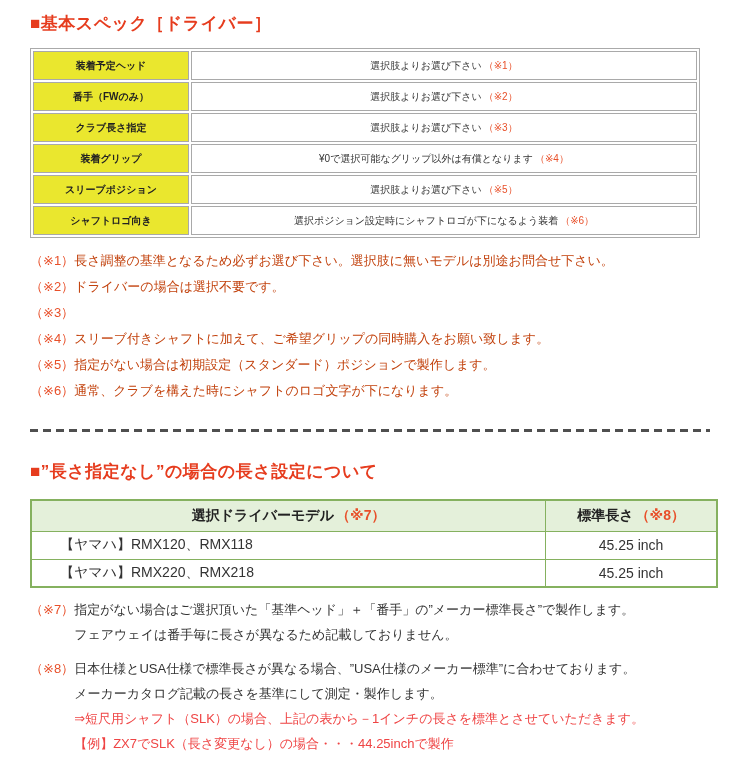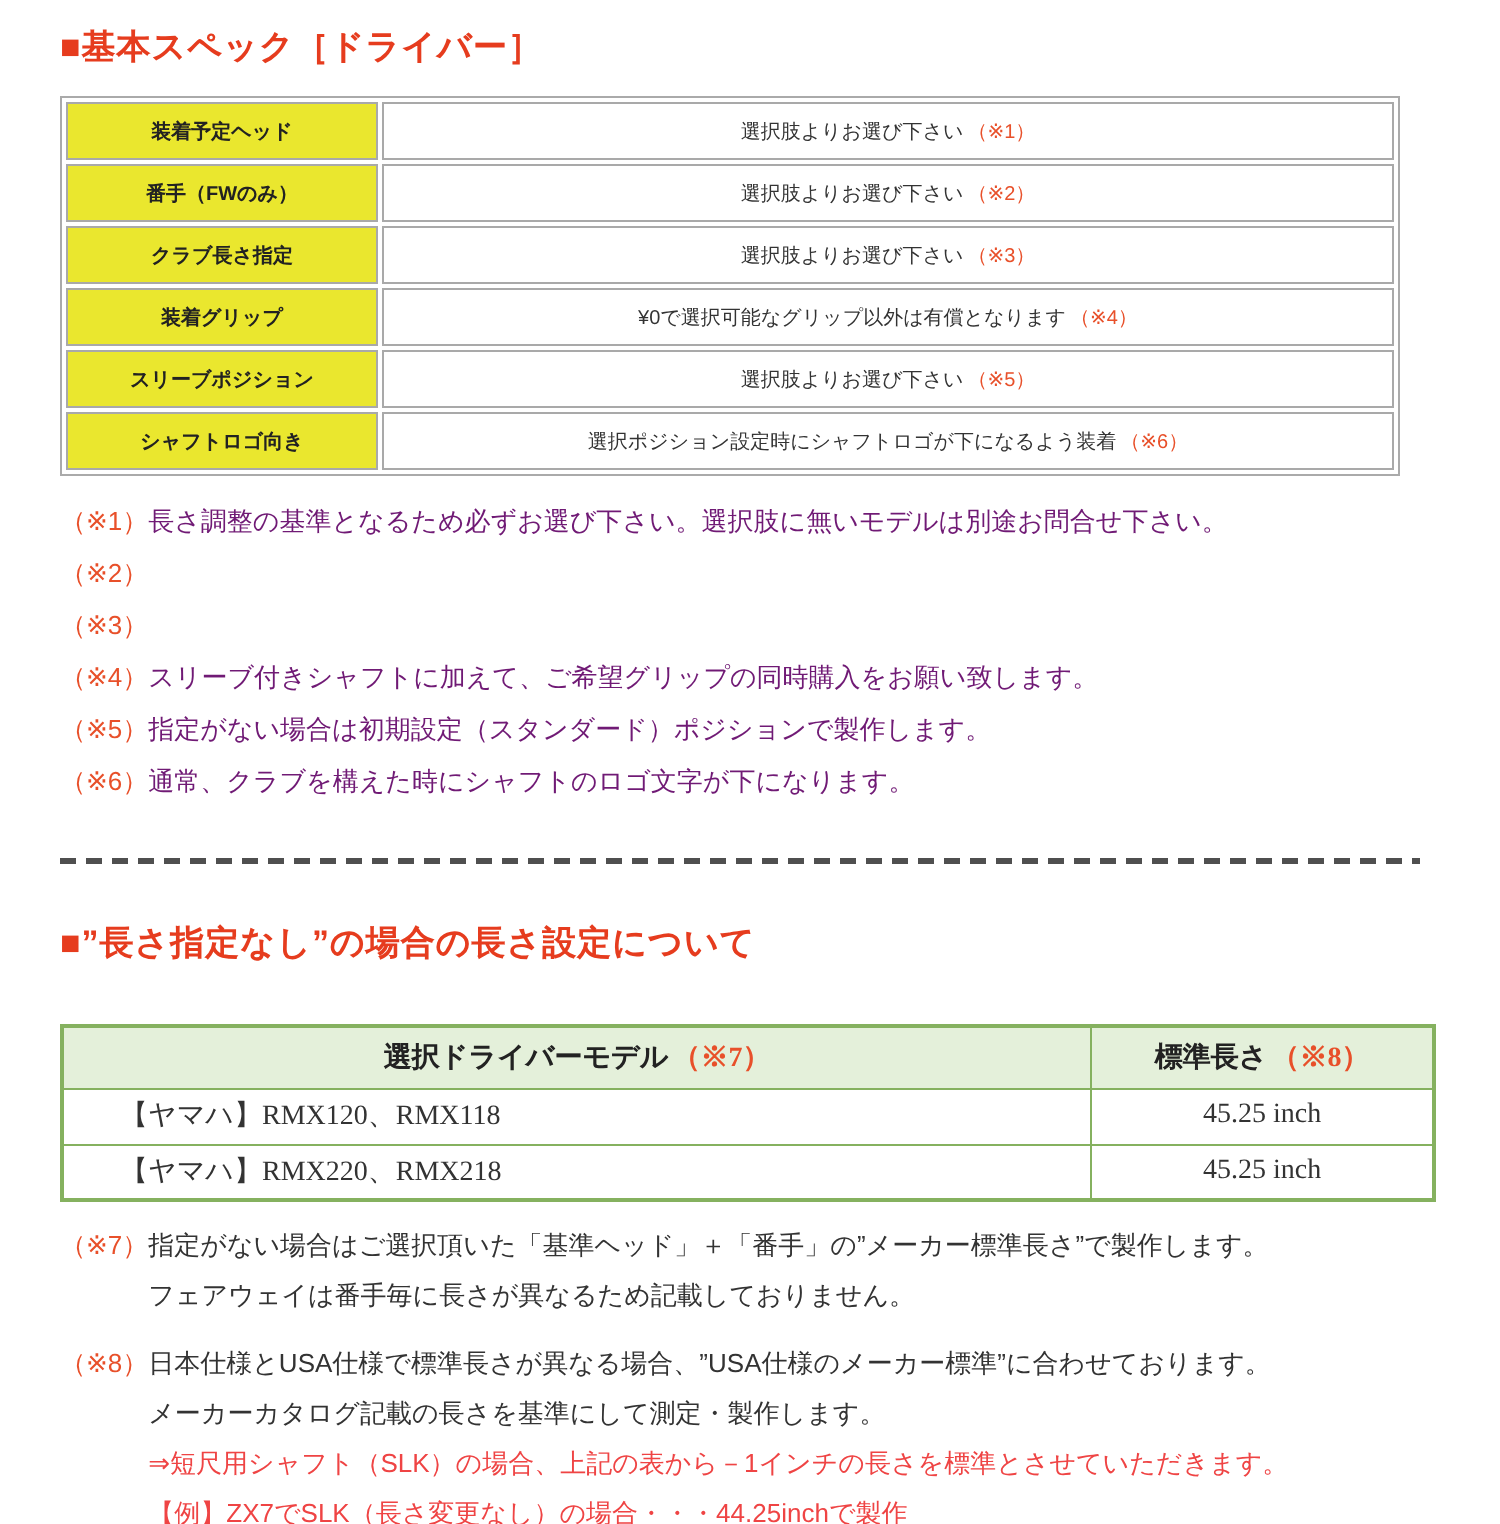--- a/index.html
+++ b/index.html
@@ -53,37 +53,36 @@
     align-items: flex-start;
     font-size: 13px;
     line-height: 17px;
     margin-bottom: 9px;
   }
   .note .marker {
     flex: 0 0 36px;
     color: #e8502a;
     white-space: nowrap;
   }
-  .note .note-text { color: #701a75; }
+  .note .note-text { color: #c2410c; }
   .note .note-lines > div { margin-bottom: 8px; }
   .red-line { color: #ef4444; }
   
   .dashed {
     width: 680px;
     height: 3px;
     background: repeating-linear-gradient(90deg, #4f4f4f 0 8px, transparent 8px 13px);
     margin: 30px 0 28px 0;
   }
   
   .len-table {
     border-collapse: collapse;
     border: 2px solid #85b15f;
-    margin-top: 29px;
+    margin-top: 16px;
     width: 688px;
-    font-family: Liberation Serif, serif;
   }
   .len-table th, .len-table td {
     border: 1px solid #85b15f;
     font-size: 14px;
     vertical-align: middle;
   }
   .len-table th {
     background: #e4f0da;
     height: 31px;
     text-align: center;
@@ -133,20 +132,21 @@
       </tbody>
     </table>
 
     <div class="notes">
       <div class="note">
         <span class="marker">（※1）</span>
         <span class="note-text">長さ調整の基準となるため必ずお選び下さい。選択肢に無いモデルは別途お問合せ下さい。</span>
       </div>
       <div class="note">
         <span class="marker">（※2）</span>
+        <span class="note-text">ドライバーの場合は選択不要です。</span>
       </div>
       <div class="note">
         <span class="marker">（※3）</span>
       </div>
       <div class="note">
         <span class="marker">（※4）</span>
         <span class="note-text">スリーブ付きシャフトに加えて、ご希望グリップの同時購入をお願い致します。</span>
       </div>
       <div class="note">
         <span class="marker">（※5）</span>

